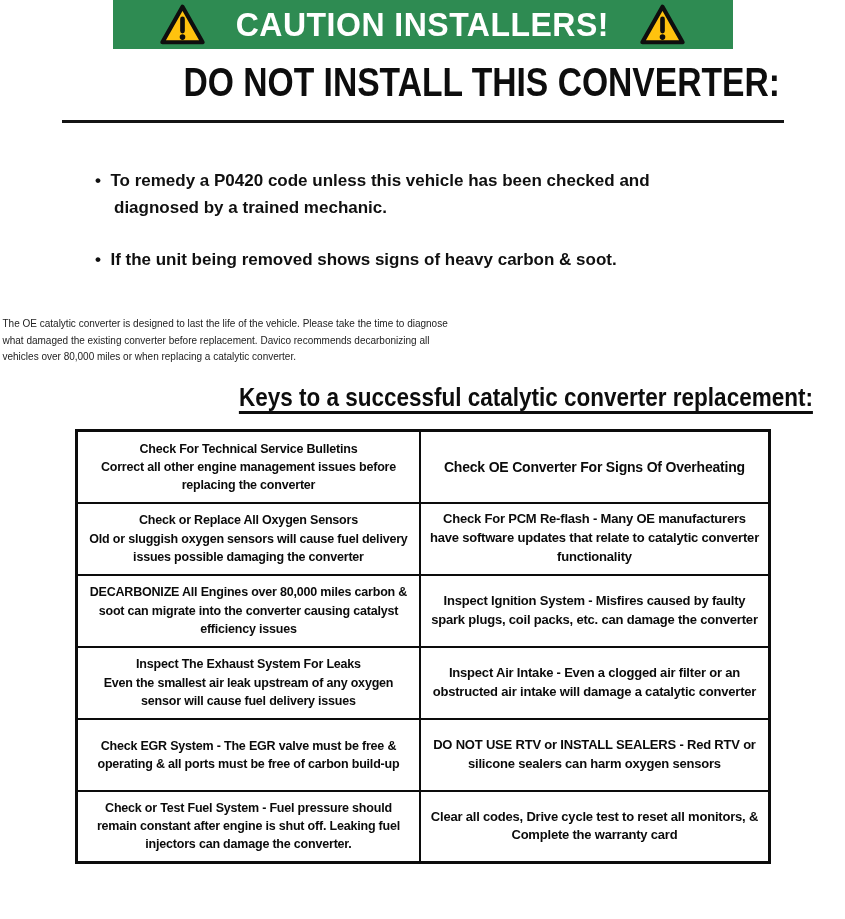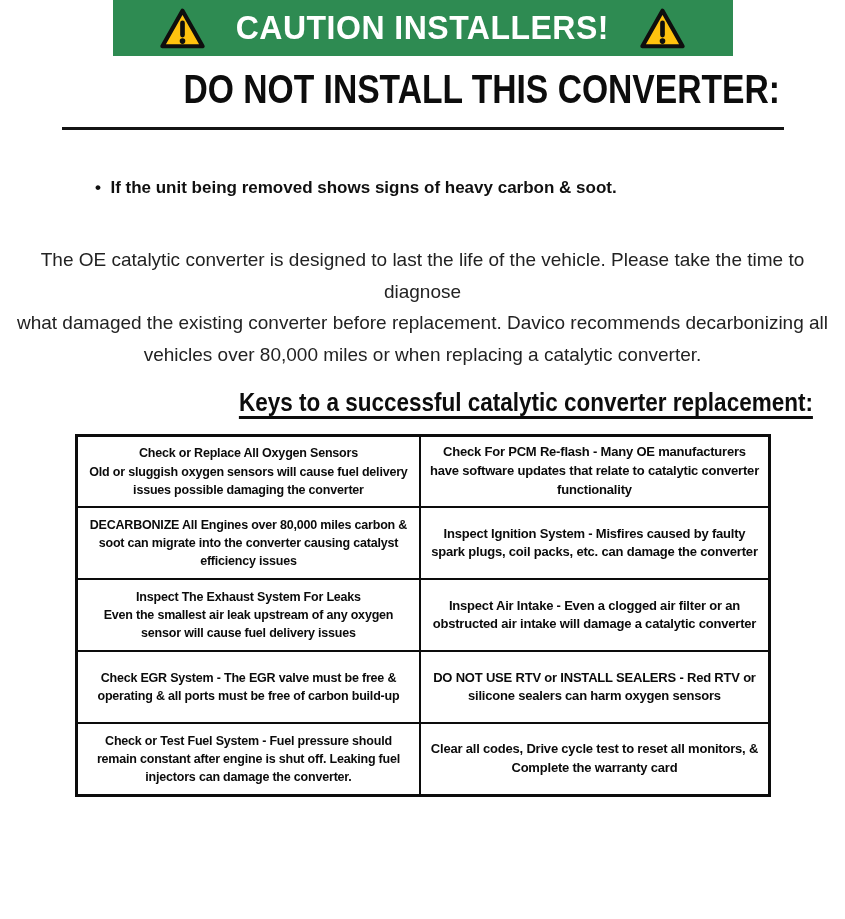--- a/index.html
+++ b/index.html
@@ -7,21 +7,21 @@
   body {
     width: 845px; height: 919px;
     background: #ffffff;
     font-family: "Liberation Sans", sans-serif;
     color: #0d0d0d;
     overflow: hidden;
   }
 
   
   .banner {
-    width: 620px; height: 56px;
+    width: 620px; height: 49px;
     margin: 0 auto;
     background: #2e8b52;
     display: flex; align-items: center; justify-content: center;
     gap: 24px;
   }
   .banner-text {
     color: #ffffff;
     font-weight: 800;
     font-size: 33px;
     letter-spacing: 0.5px;
@@ -64,22 +64,21 @@
     white-space: pre-line;
     color: #101010;
   }
   ul.warnings li { padding-left: 19px; text-indent: -19px; }
   ul.warnings li::before { content: "\2022\00a0\00a0"; }
 
   
   .para {
     margin: 16px auto 16px;
     width: 840px;
-    text-align: center;
-    font-size: 19px;
+    font-size: 10px;
     font-weight: 400;
     line-height: 1.67;
     color: #222222;
     white-space: pre-line;
   }
 
   
   h2 {
     margin: 12px 0 0;
     text-align: right;
@@ -140,31 +139,38 @@
       <circle cx="25" cy="36.5" r="3" fill="#0e0e0e"></circle>
     </svg>
   </span>
 </div>
 
 <h1><span class="squeeze">DO NOT INSTALL THIS CONVERTER:</span></h1>
 
 <hr class="rule">
 
 <ul class="warnings">
+  <li>To remedy a P0420 code unless this vehicle has been checked and
+diagnosed by a trained mechanic.</li>
   <li>If the unit being removed shows signs of heavy carbon &amp; soot.</li>
 </ul>
 
 <p class="para">The OE catalytic converter is designed to last the life of the vehicle. Please take the time to diagnose
 what damaged the existing converter before replacement. Davico recommends decarbonizing all
 vehicles over 80,000 miles or when replacing a catalytic converter.</p>
 
 <h2><span class="squeeze2">Keys to a successful catalytic converter replacement:</span></h2>
 
 <table class="keys">
   <tbody>
+    <tr class="row-0">
+      <td class="lc">Check For Technical Service Bulletins
+Correct all other engine management issues before replacing the converter</td>
+      <td class="rc">Check OE Converter For Signs Of Overheating</td>
+    </tr>
     <tr class="row-1">
       <td class="lc">Check or Replace All Oxygen Sensors
 Old or sluggish oxygen sensors will cause fuel delivery issues possible damaging the converter</td>
       <td class="rc">Check For PCM Re-flash - Many OE manufacturers have software updates that relate to catalytic converter functionality</td>
     </tr>
     <tr class="row-2">
       <td class="lc">DECARBONIZE All Engines over 80,000 miles carbon &amp; soot can migrate into the converter causing catalyst efficiency issues</td>
       <td class="rc">Inspect Ignition System - Misfires caused by faulty spark plugs, coil packs, etc. can damage the converter</td>
     </tr>
     <tr class="row-3">

